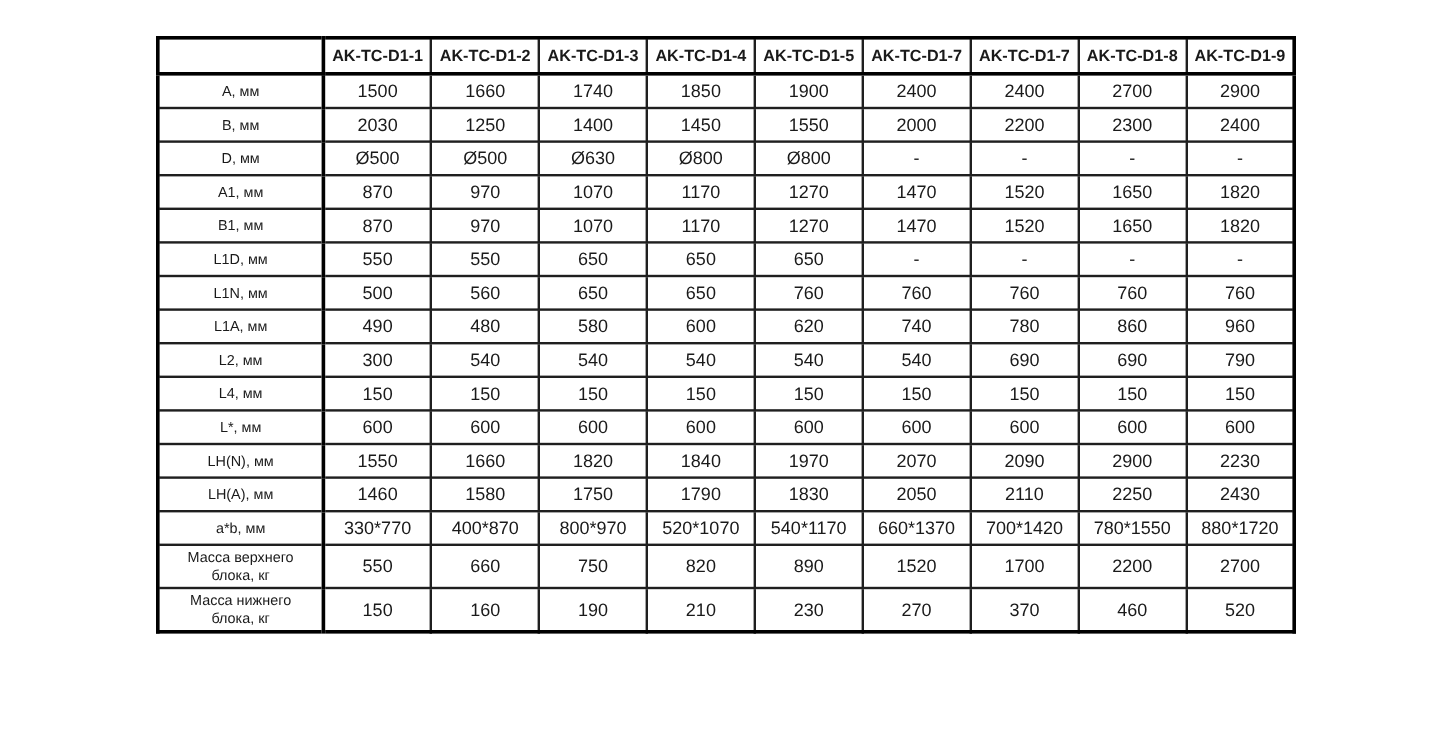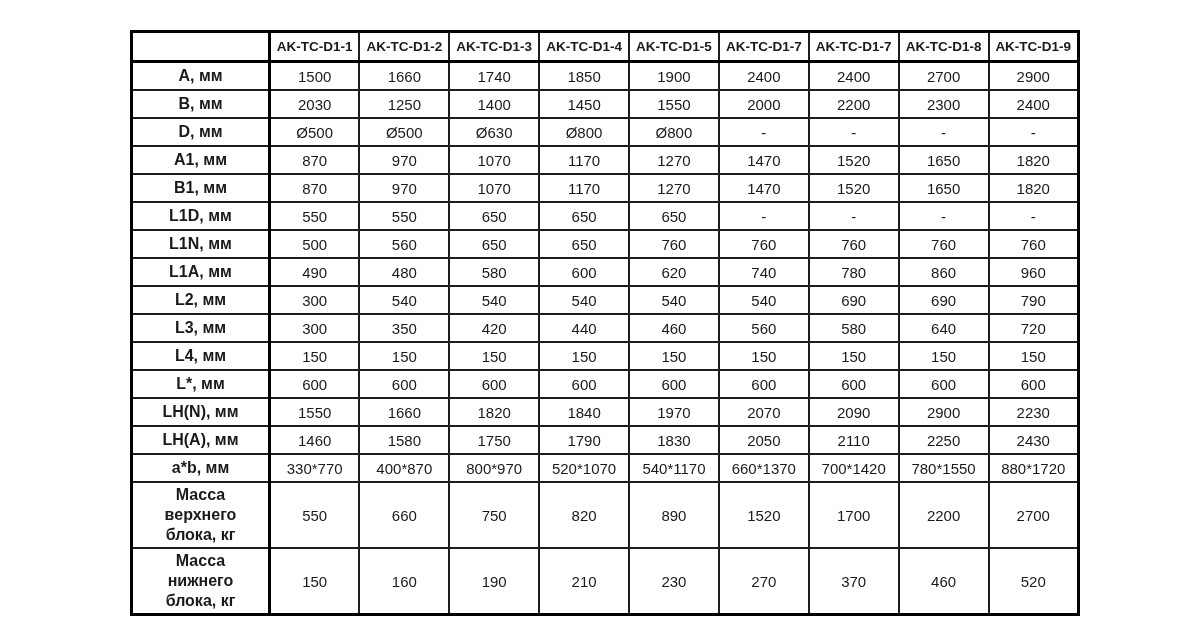--- a/index.html
+++ b/index.html
@@ -38,22 +38,22 @@
   }
   
   table.spec thead th {
     height: 25px;
     font-size: 13.5px;
     font-weight: bold;
     border-bottom: 3px solid #000000;
   }
   
   table.spec tbody th.rowlabel {
-    font-size: 16px;
-    font-weight: bold;
+    font-size: 12px;
+    font-weight: normal;
     border-right: 3px solid #000000;
     line-height: 1.25;
     padding: 2px 8px;
   }
   table.spec thead th.corner {
     border-right: 3px solid #000000;
   }
   table.spec tbody td {
     height: 24px;
     font-size: 15px;
@@ -194,32 +194,20 @@
           <td>540</td>
           <td>540</td>
           <td>540</td>
           <td>540</td>
           <td>540</td>
           <td>690</td>
           <td>690</td>
           <td>790</td>
         </tr>
         <tr>
-          <th class="rowlabel">L3, мм</th>
-          <td>300</td>
-          <td>350</td>
-          <td>420</td>
-          <td>440</td>
-          <td>460</td>
-          <td>560</td>
-          <td>580</td>
-          <td>640</td>
-          <td>720</td>
-        </tr>
-        <tr>
           <th class="rowlabel">L4, мм</th>
           <td>150</td>
           <td>150</td>
           <td>150</td>
           <td>150</td>
           <td>150</td>
           <td>150</td>
           <td>150</td>
           <td>150</td>
           <td>150</td>

